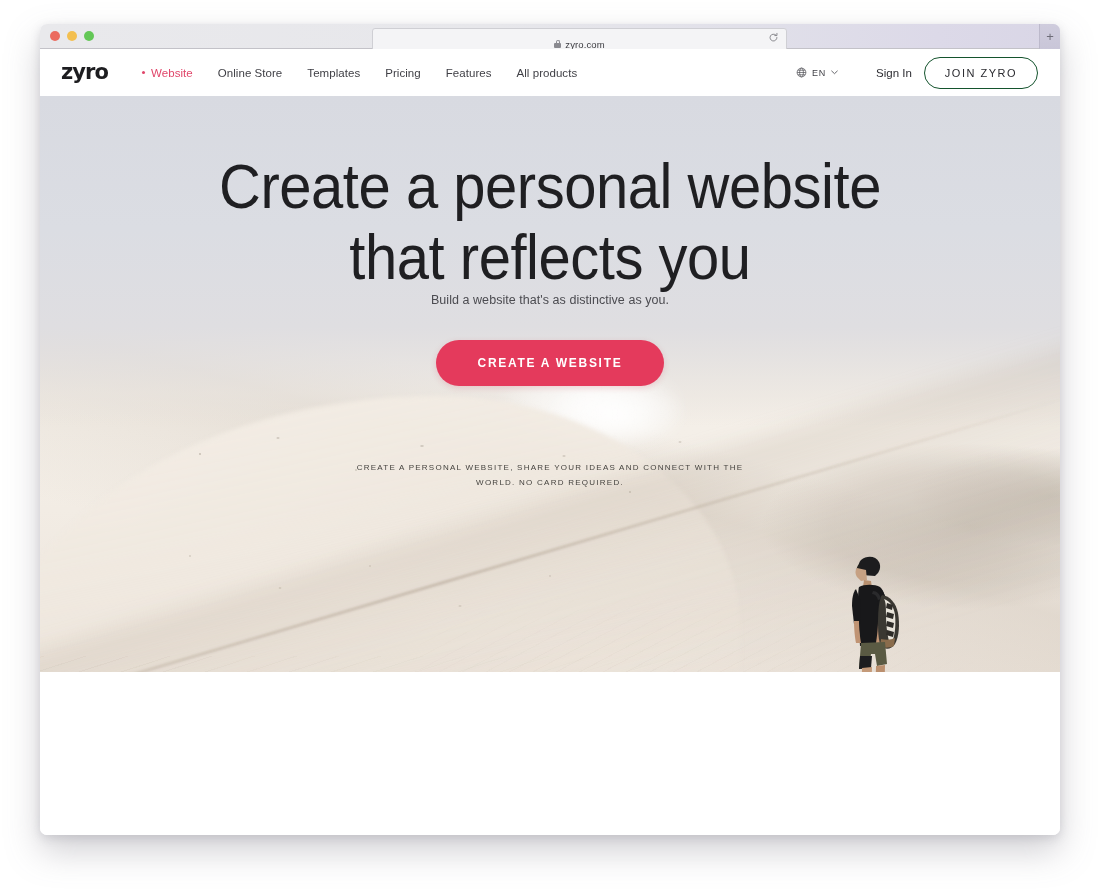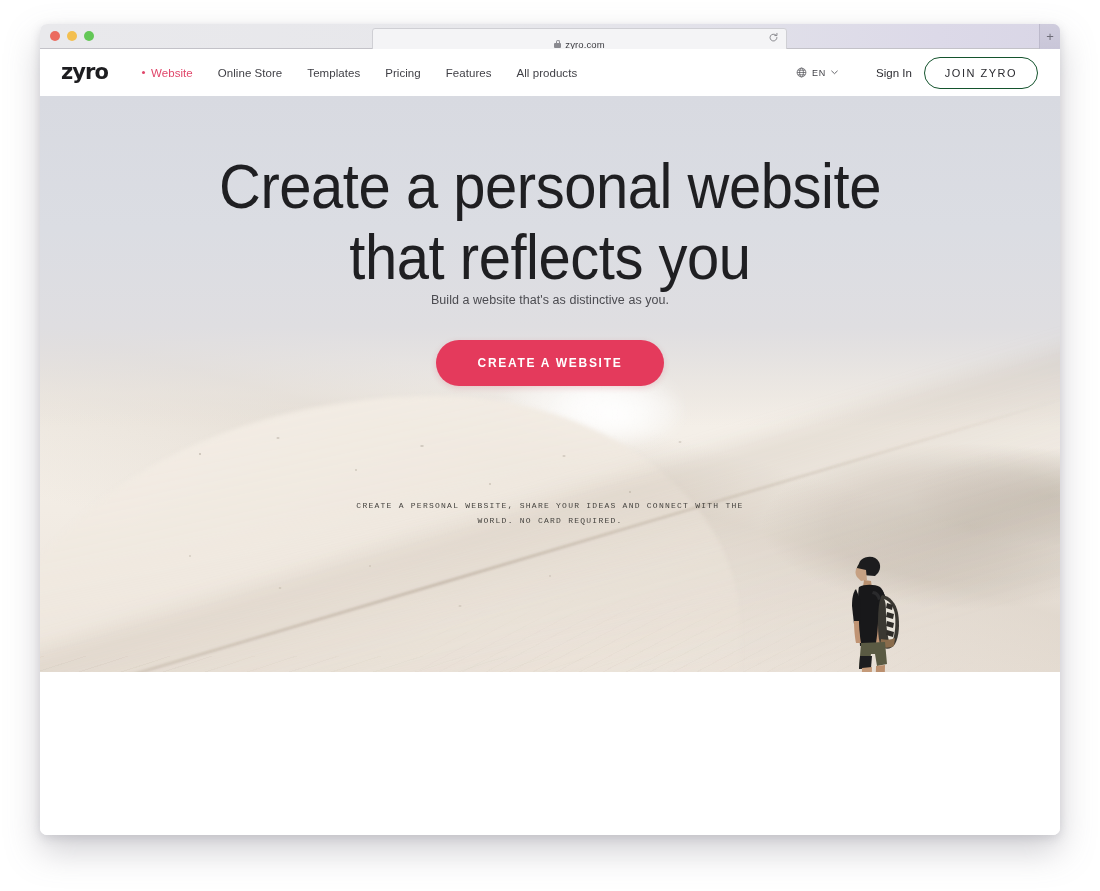--- a/index.html
+++ b/index.html
@@ -296,28 +296,27 @@
     border-radius:26px;
     padding:16px 42px;
     font-size:12px;
     font-weight:bold;
     letter-spacing:1.7px;
     cursor:pointer;
     font-family:"Liberation Sans", sans-serif;
     box-shadow:0 2px 6px rgba(200,50,80,.18);
   }
   .hero-caption{
-    margin:113px auto 0;
+    margin:75px auto 0;
     width:390px;
     font-size:8px;
     line-height:1.85;
     letter-spacing:1.25px;
     color:#45433f;
     text-transform:uppercase;
-    font-family:Liberation Mono, monospace;
   }
 
   
   .walker{
     position:absolute;
     left:795px; top:455px;
     width:85px; height:215px;
     z-index:2;
   }
 </style>

